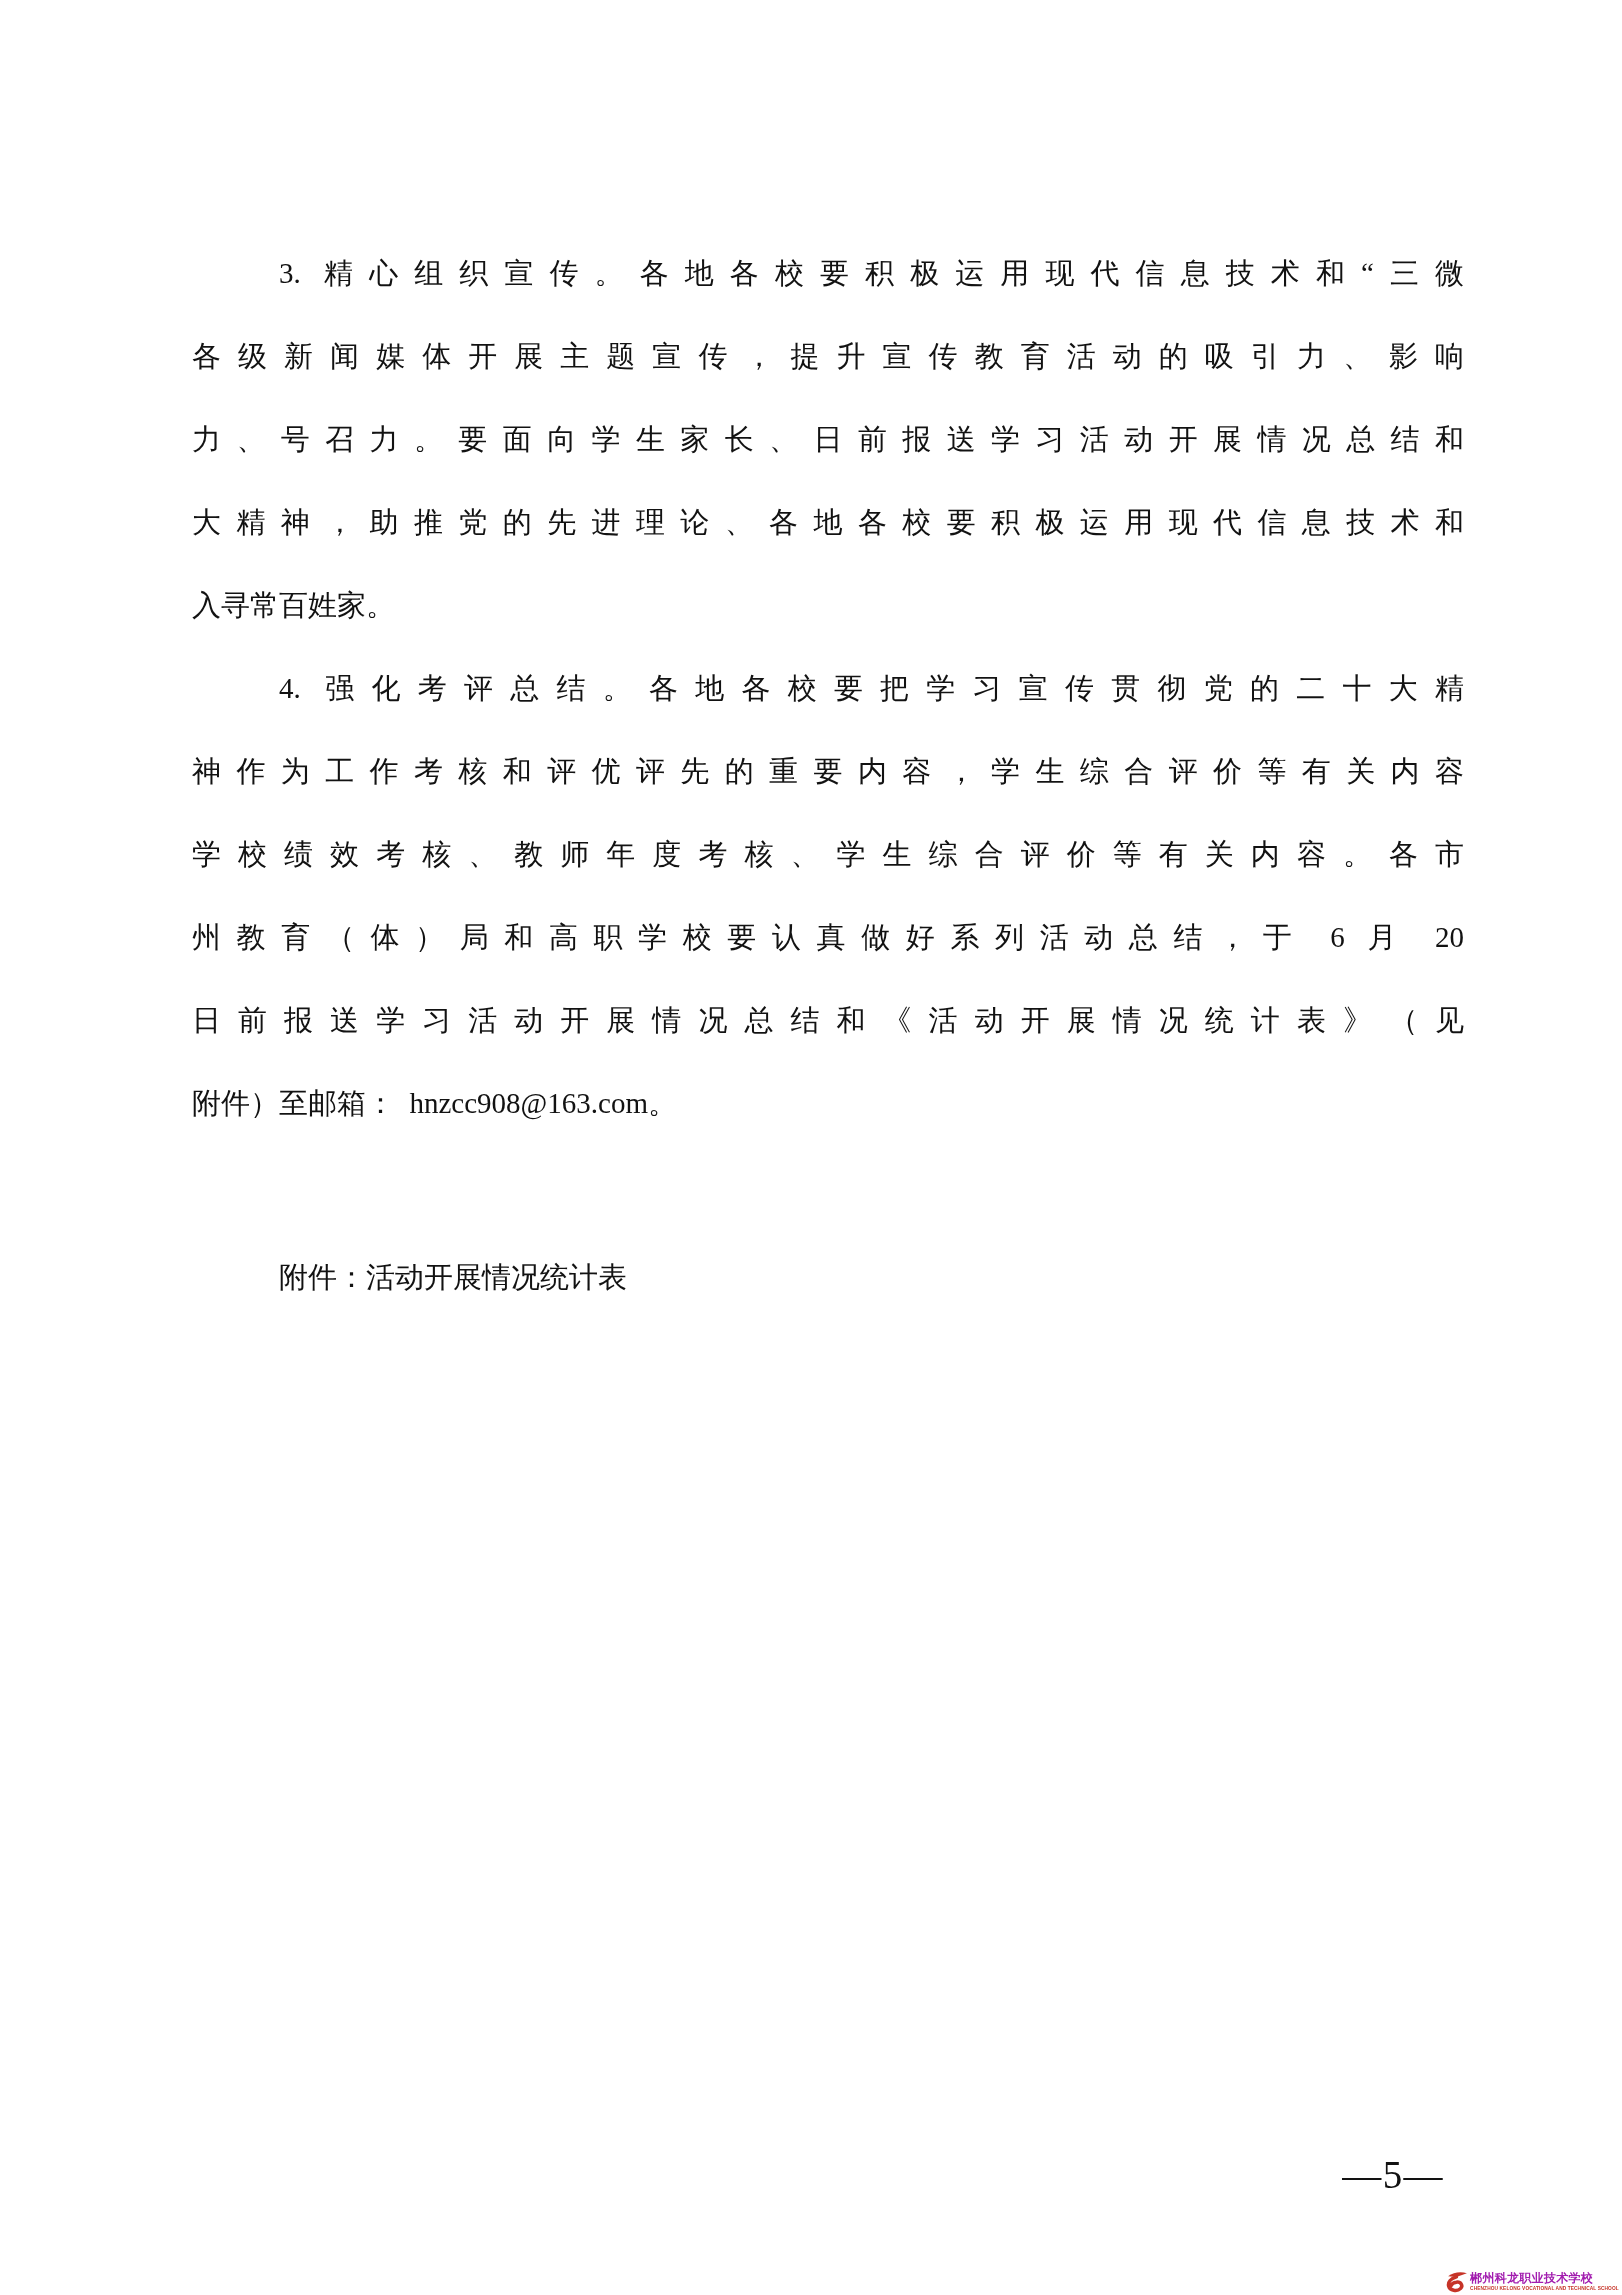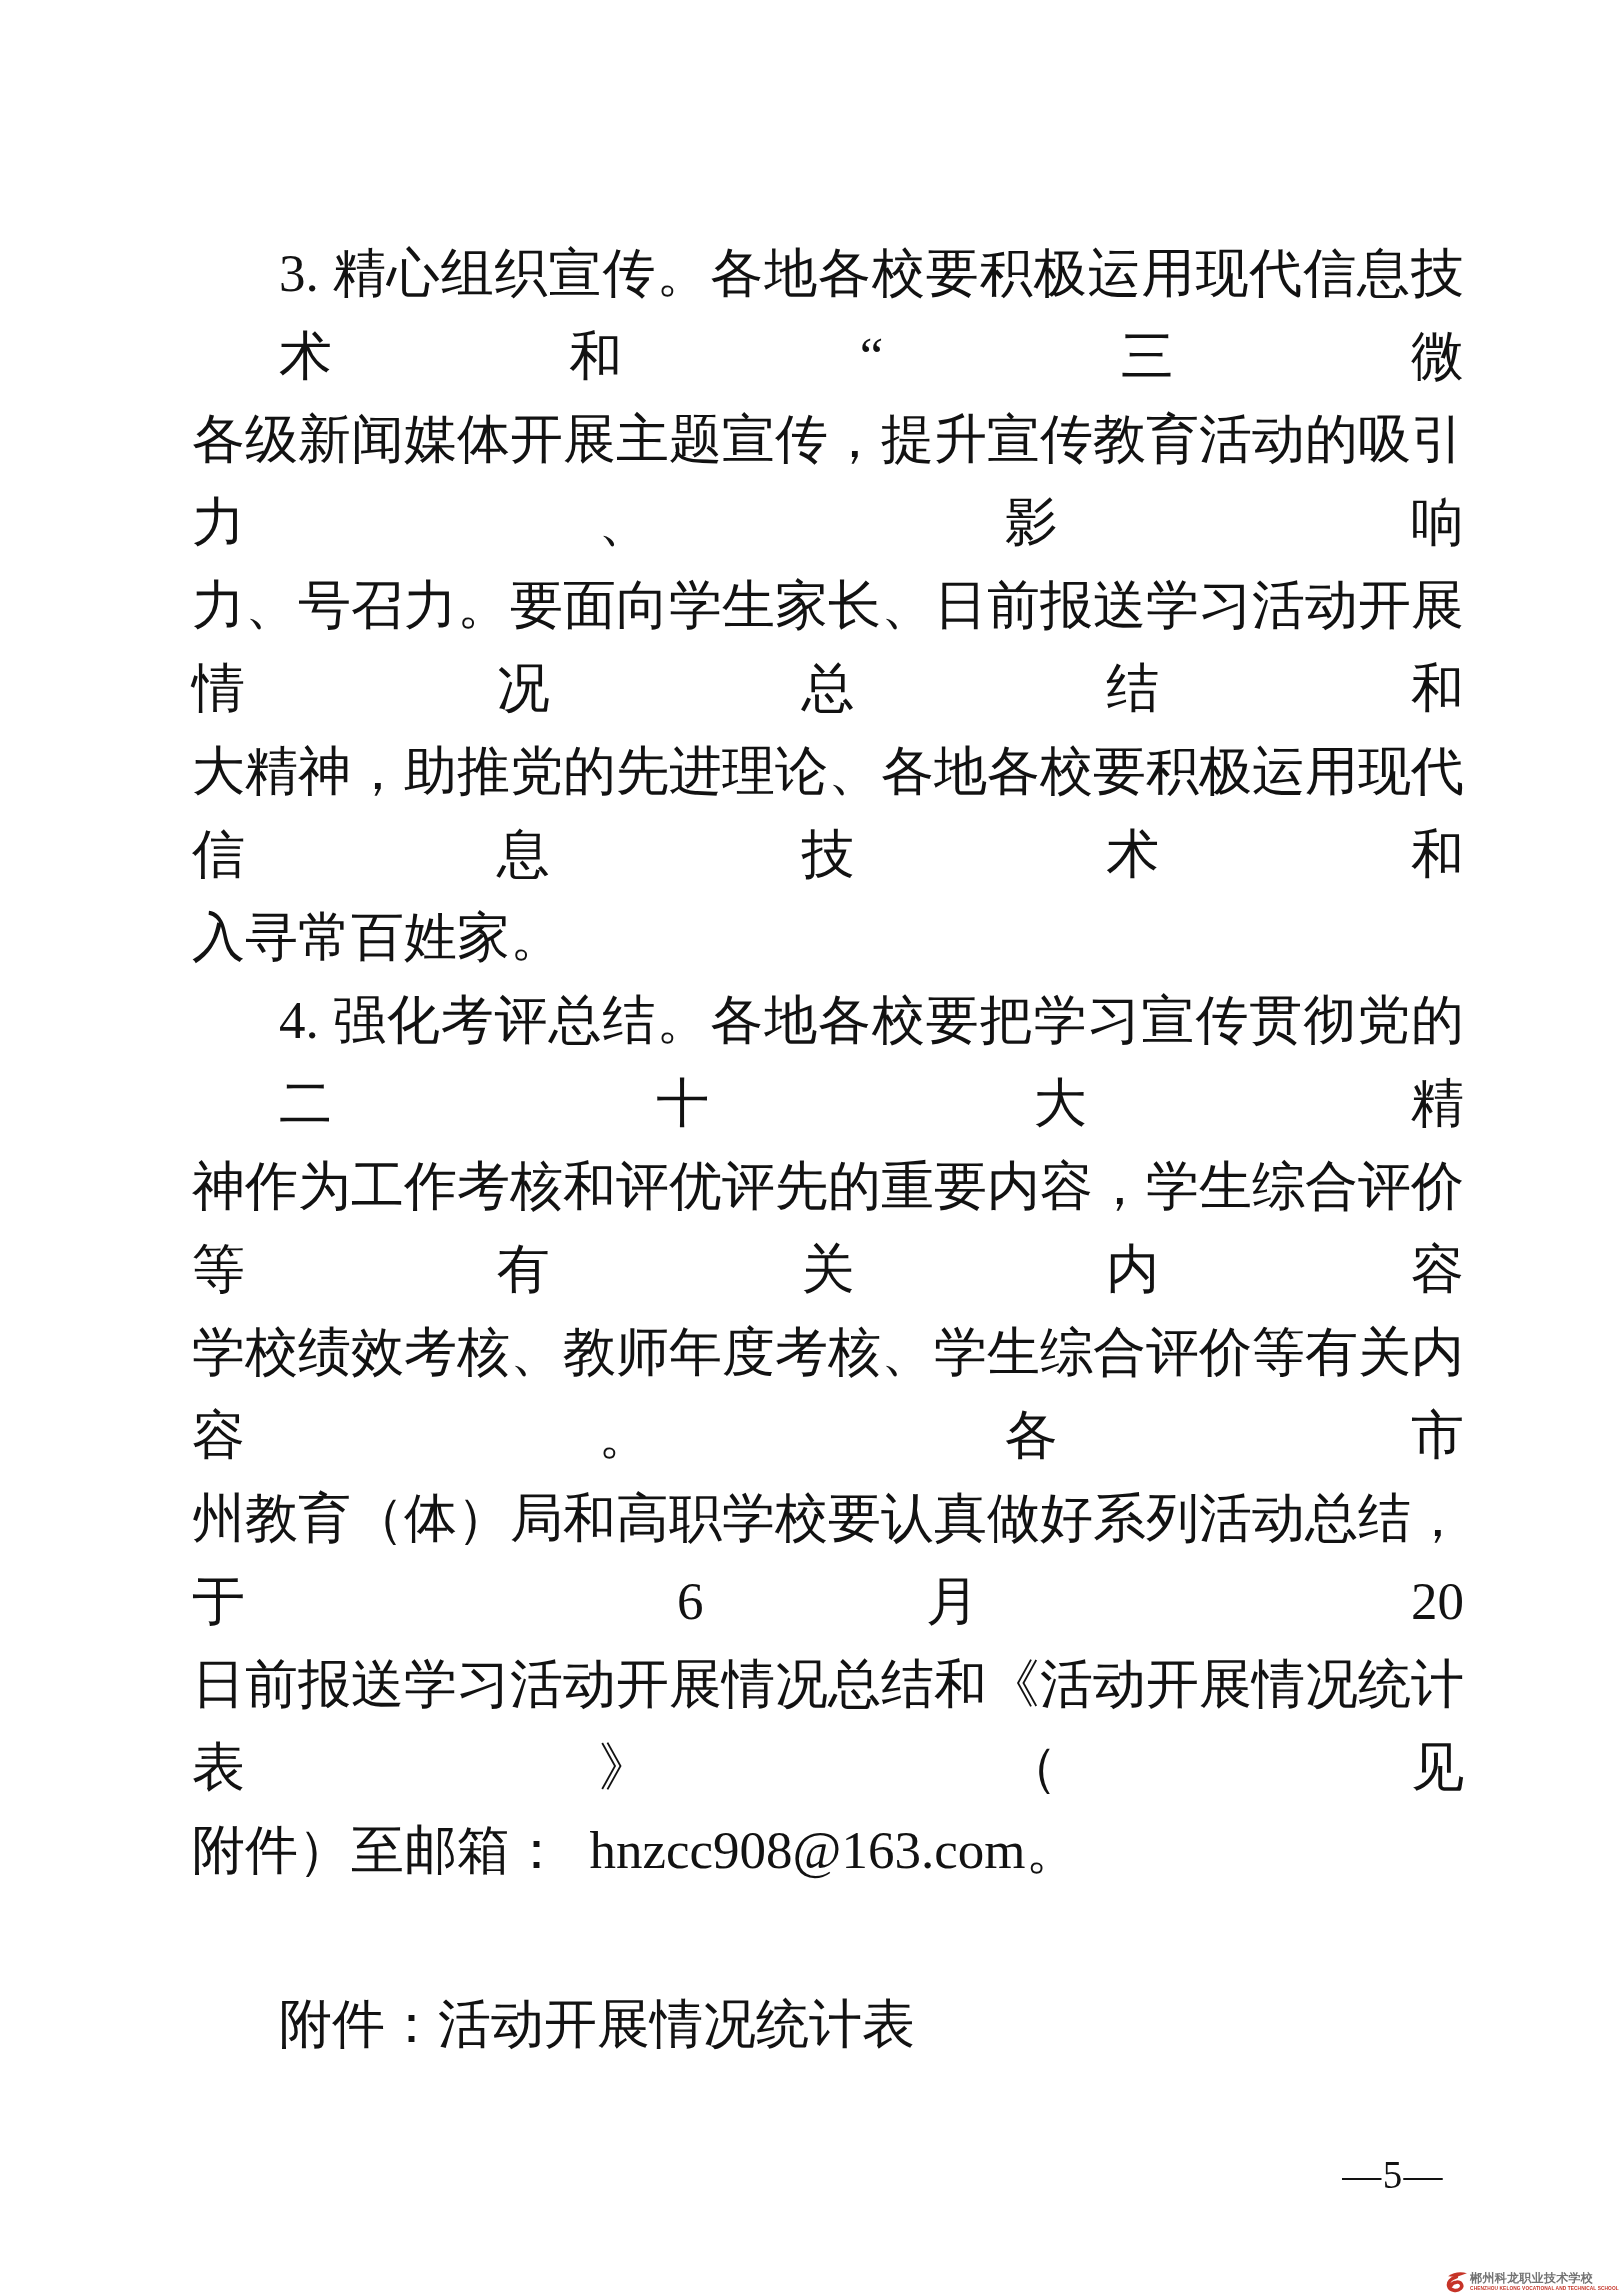--- a/index.html
+++ b/index.html
@@ -15,21 +15,21 @@
     font-family: "Liberation Serif", "DejaVu Serif", serif;
     color: #121212;
   }
   .doc-body {
     position: absolute;
     left: 192px;
     top: 232px;
     width: 1272px;
   }
   .line {
-    font-size: 53px;
+    font-size: 29px;
     line-height: 83px;
     white-space: pre-wrap;
     letter-spacing: 0px;
     font-family: Liberation Serif, serif;
   }
   .line.fill {
     text-align: justify;
     text-align-last: justify;
   }
   .line.indent {
@@ -66,21 +66,21 @@
   }
   .logo-text {
     display: flex;
     flex-direction: column;
   }
   .logo-cn {
     font-family: "Liberation Sans", "DejaVu Sans", sans-serif;
     font-weight: bold;
     font-size: 12px;
     line-height: 14.5px;
-    color: #737373;
+    color: #a21caf;
     white-space: nowrap;
     letter-spacing: 0.3px;
   }
   .logo-en {
     font-family: "Liberation Sans", "DejaVu Sans", sans-serif;
     font-weight: bold;
     font-size: 4.8px;
     line-height: 6.2px;
     color: #c63428;
     white-space: nowrap;

